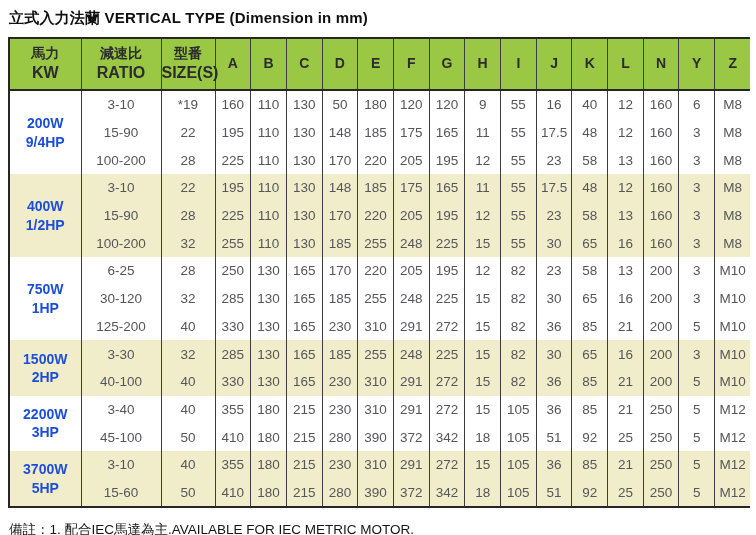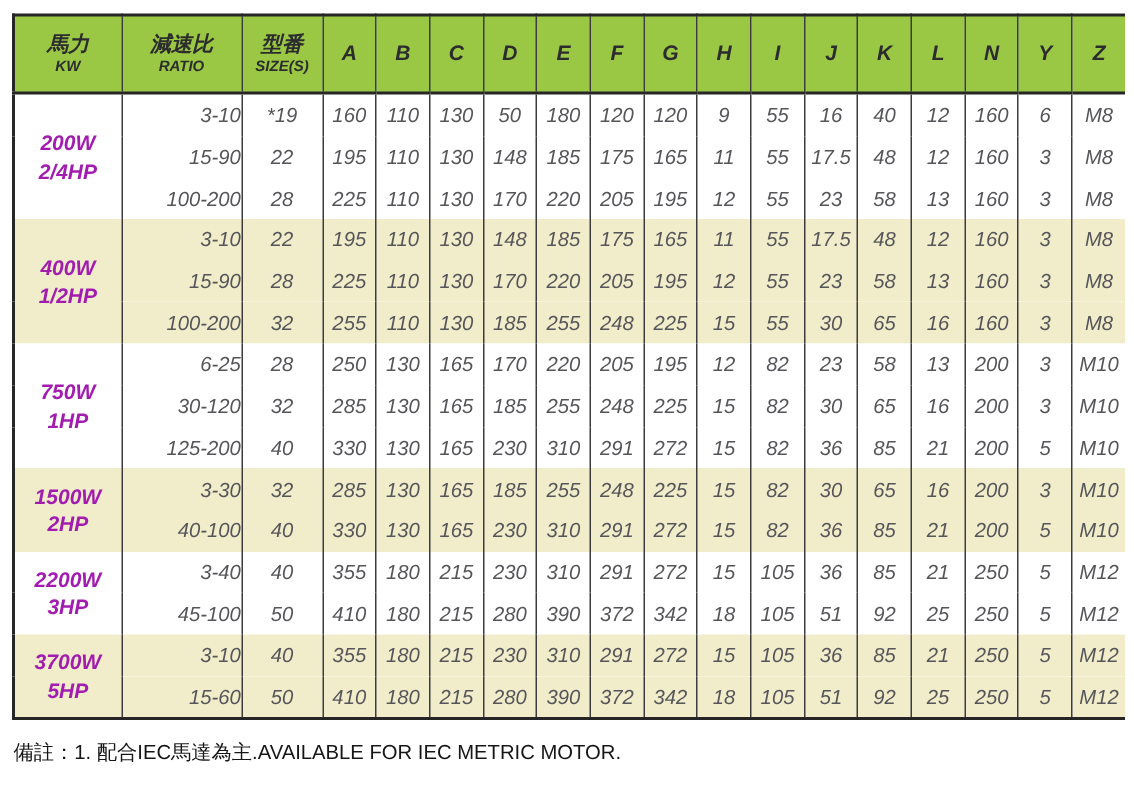--- a/index.html
+++ b/index.html
@@ -13,55 +13,55 @@
   .title {
     font-size: 15px; font-weight: bold; color: #101010;
     letter-spacing: 0.2px; margin: 0 0 9px 1px;
   }
 
   table.spec-table {
     border-collapse: collapse; table-layout: fixed; width: 741px;
     border-top: 2px solid #262626;
     border-left: 2px solid #262626;
     border-bottom: 2px solid #262626;
-    font-style: italic;
   }
   .spec-table th, .spec-table td {
     border-left: 1px solid #3c3c3e;
     padding: 0; margin: 0;
     font-family: "Liberation Sans", "DejaVu Sans", sans-serif;
   }
   .spec-table th:first-child, .spec-table td.power-cell { border-left: none; }
 
   thead th {
     height: 50px; background: #9AC844;
     border-bottom: 2px solid #262626;
     color: #2c2c2e; font-weight: bold; font-size: 14px;
     text-align: center; vertical-align: middle; line-height: 1.25;
   }
-  thead th .sub { font-size: 10px; }
+  thead th .sub { font-size: 16px; }
 
   tbody td {
     height: 27.7px; font-size: 13.5px; color: #56565a;
     text-align: center; vertical-align: middle; background: #ffffff;
   }
   tbody tr.shaded td { background: #F1EDCB; }
   td.power-cell {
-    font-weight: bold; color: #a21caf; font-size: 14px; line-height: 1.3;
-  }
-  td.ratio-cell { text-align: right; }
+    font-weight: bold; color: #1d4ed8; font-size: 14px; line-height: 1.3;
+  }
+  td.ratio-cell { text-align: center; }
 
   .notes { margin: 12px 0 0 1px; font-size: 13.5px; color: #161616; line-height: 1.55; }
   .notes .row { white-space: nowrap; }
 </style>
 </head>
 <body>
 
 <div class="page">
 
+  <div class="title">立式入力法蘭 VERTICAL TYPE (Dimension in mm)</div>
 
   <table class="spec-table">
     <colgroup>
       <col style="width:72px">
         <col style="width:80px">
         <col style="width:54px">
       <col style="width:35.7px">
         <col style="width:35.7px">
         <col style="width:35.7px">
       <col style="width:35.7px">
@@ -106,21 +106,21 @@
           <th>L</th>
           <th>N</th>
           <th>Y</th>
           <th>Z</th>
         </tr>
     </thead>
     <tbody>
         <tr>
           <td class="power-cell" rowspan="3">
             <div>200W</div>
-            <div>2/4HP</div>
+            <div>9/4HP</div>
           </td>
           <td class="ratio-cell">3-10</td>
           <td>*19</td>
           <td>160</td>
           <td>110</td>
           <td>130</td>
           <td>50</td>
           <td>180</td>
           <td>120</td>
           <td>120</td>

